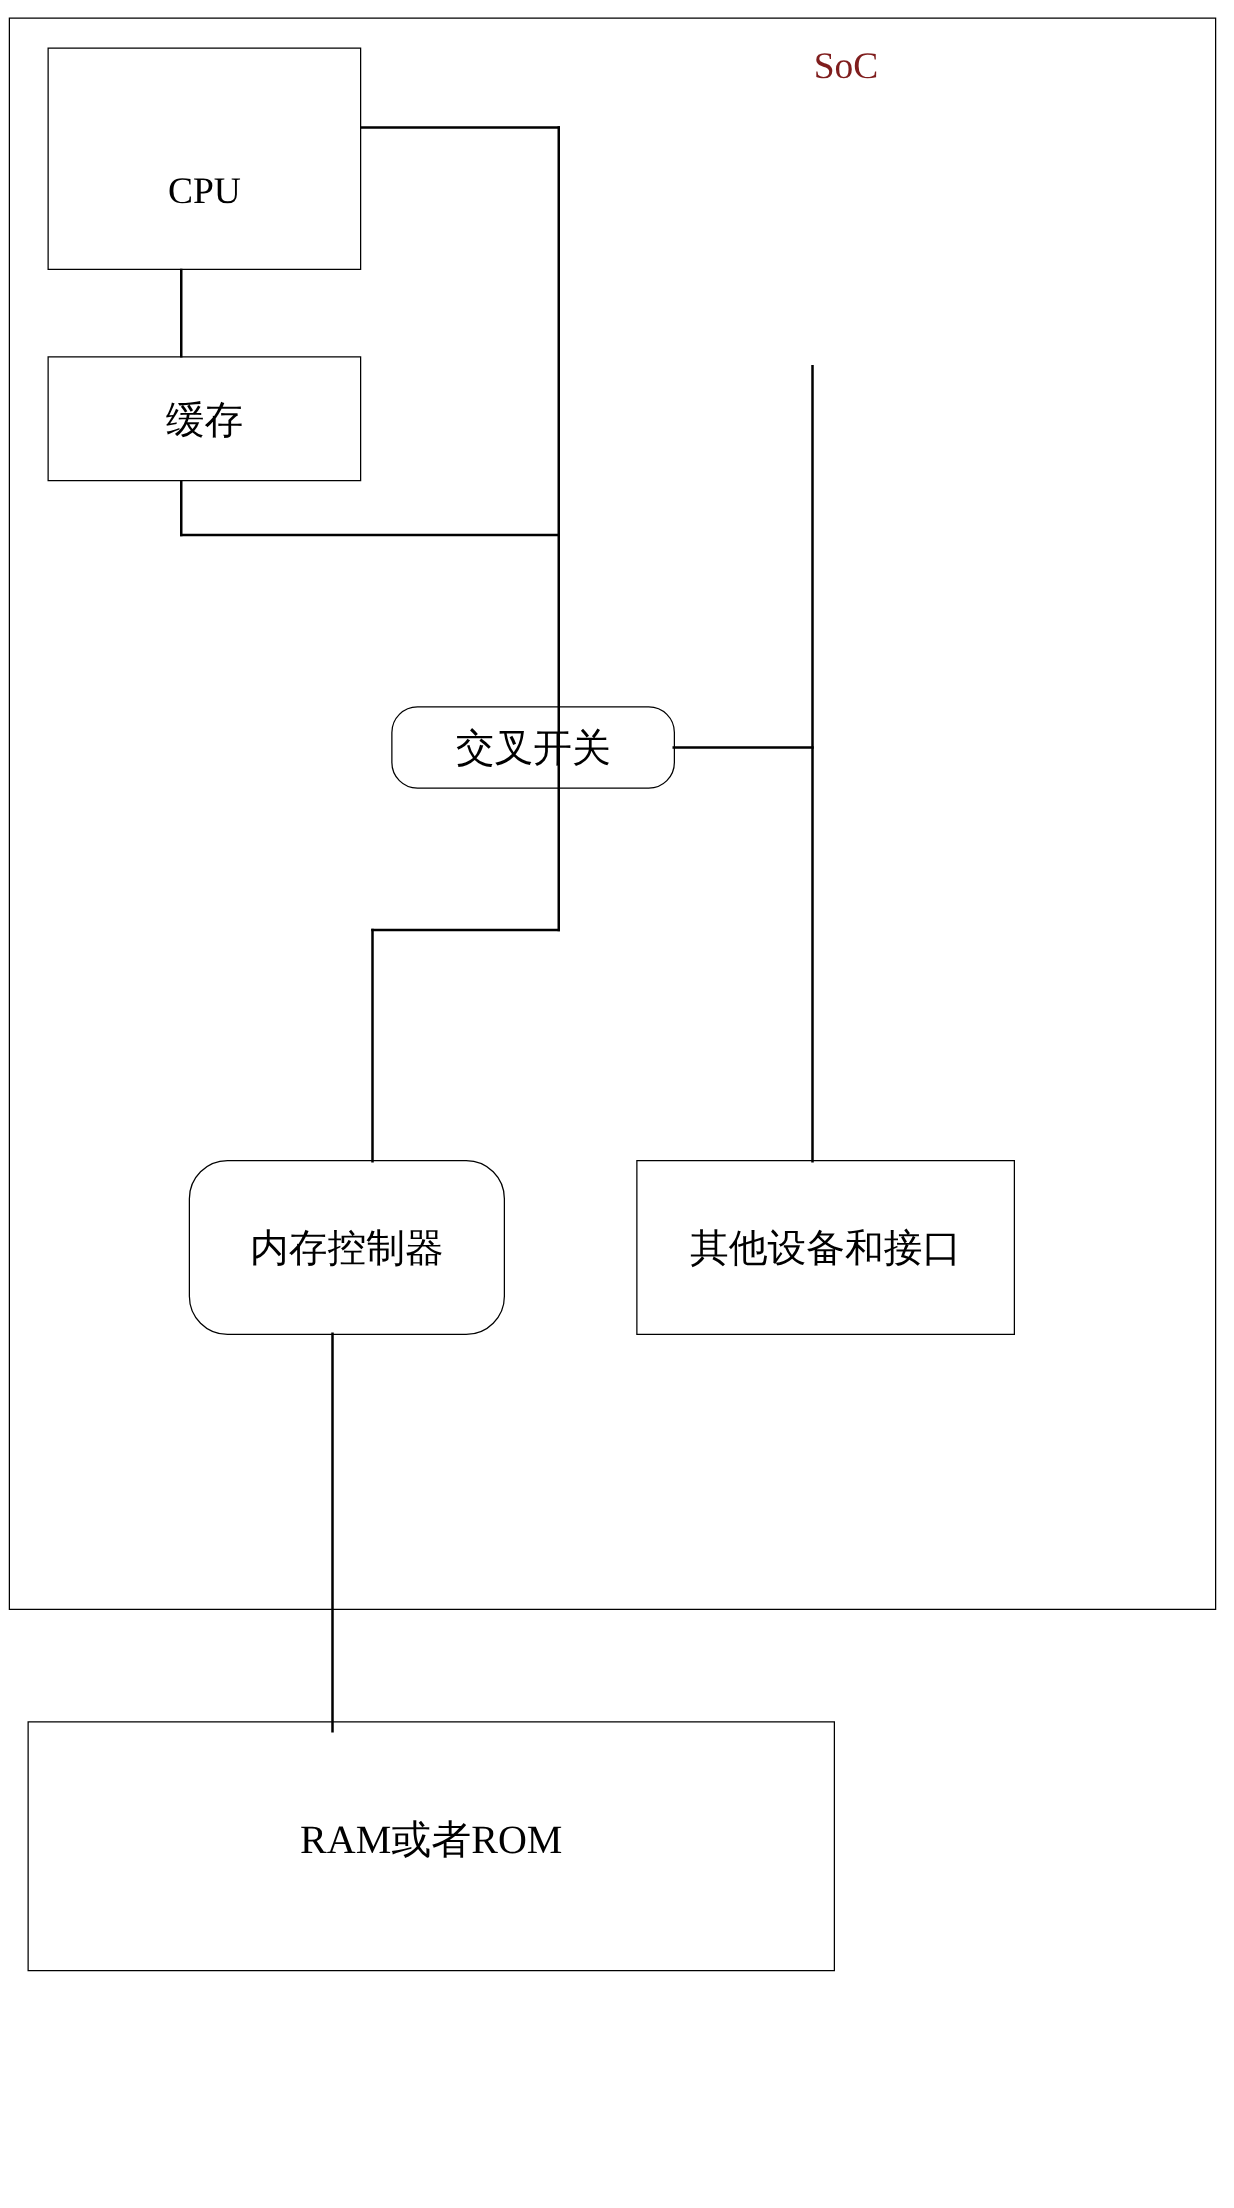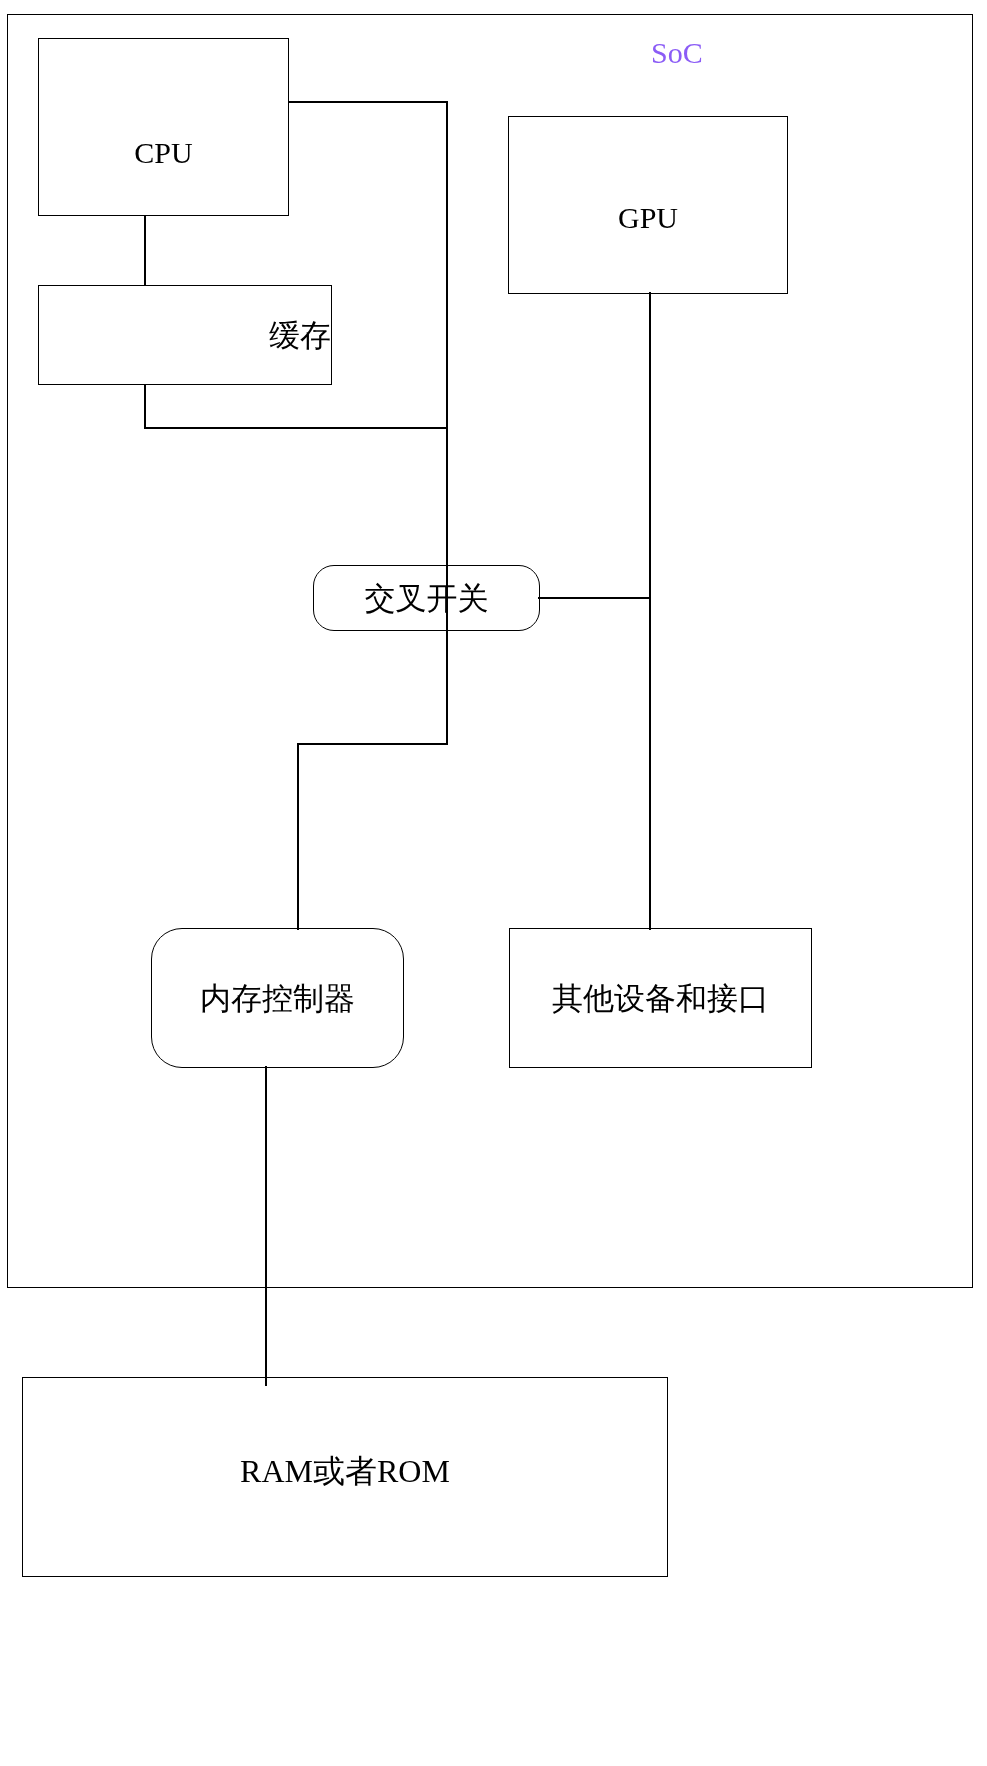--- a/index.html
+++ b/index.html
@@ -32,40 +32,40 @@
     line-height: 1;
   }
   .outer-frame {
     position: absolute;
     box-sizing: border-box;
     border: 1.6px solid #000000;
     background: transparent;
   }
   .frame-label {
     position: absolute;
-    color: #8b5cf6;
+    color: #7f1d1d;
     font-family: "Liberation Serif", "DejaVu Serif", serif;
     white-space: nowrap;
     line-height: 1;
   }
   .wire {
     position: absolute;
     background: #000000;
   }
   .wire-h { height: 1.6px; }
   .wire-v { width: 1.6px; }
 
   
   #soc-frame      { left: 7px;   top: 14px;   width: 966px;  height: 1274px; }
   #soc-title      { left: 651px; top: 38px;   font-size: 30px; }
 
   #cpu-box        { left: 38px;  top: 38px;   width: 251px;  height: 178px; }
   #cpu-box .box-label        { font-size: 30px; margin-top: 52px; text-align: center; }
 
-  #cache-box      { left: 38px;  top: 285px;  width: 294px;  height: 100px; justify-content: flex-end; }
+  #cache-box      { left: 38px;  top: 285px;  width: 251px;  height: 100px; }
   #cache-box .box-label      { font-size: 31px; }
 
   #gpu-box        { left: 508px; top: 116px;  width: 280px;  height: 178px; }
   #gpu-box .box-label        { font-size: 30px; margin-top: 26px; }
 
   #xbar-box       { left: 313px; top: 565px;  width: 227px;  height: 66px; border-radius: 21px; }
   #xbar-box .box-label       { font-size: 31px; }
 
   #memctl-box     { left: 151px; top: 928px;  width: 253px;  height: 140px; border-radius: 31px; }
   #memctl-box .box-label     { font-size: 31px; }
@@ -129,23 +129,20 @@
   <div id="w-mem-ram" class="wire wire-v"></div>
 
   <div id="cpu-box" class="box">
     <span class="box-label">CPU</span>
   </div>
 
   <div id="cache-box" class="box">
     <span class="box-label">缓存</span>
   </div>
 
-  <div id="gpu-box" class="box">
-    <span class="box-label">GPU</span>
-  </div>
 
   <div id="xbar-box" class="box">
     <span class="box-label">交叉开关</span>
   </div>
 
   <div id="memctl-box" class="box">
     <span class="box-label">内存控制器</span>
   </div>
 
   <div id="otherdev-box" class="box">

